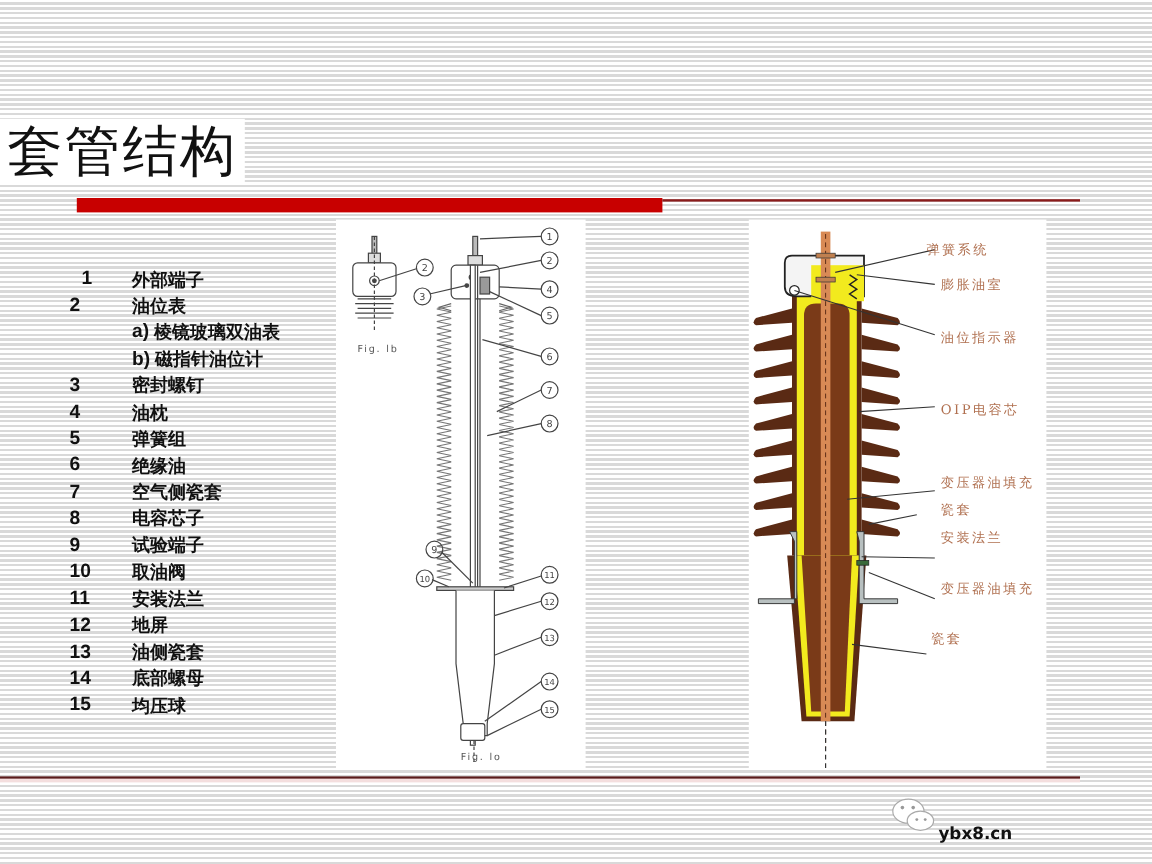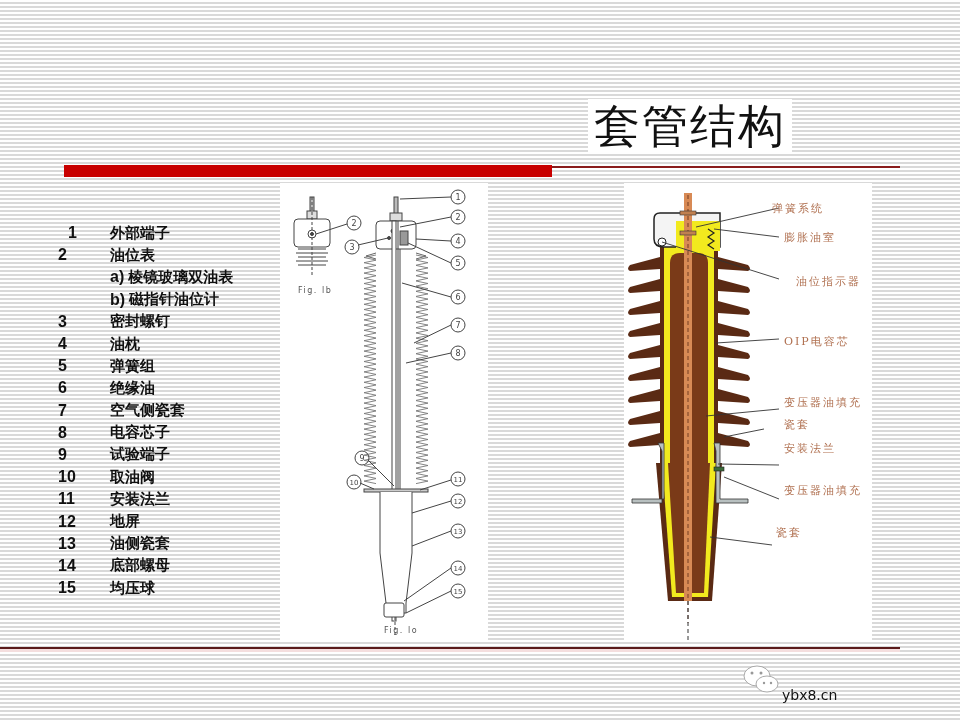--- a/index.html
+++ b/index.html
@@ -1,40 +1,40 @@
 <!DOCTYPE html>
 <html><head>
 <meta charset="utf-8">
 <style>
   html,body{margin:0;padding:0;}
   body{width:960px;height:720px;position:relative;overflow:hidden;
     background:#ffffff;
     background-image:repeating-linear-gradient(to bottom,#ffffff 0px,#ffffff 2px,#d9d9d9 2px,#d9d9d9 4px);
     font-family:"DejaVu Sans",sans-serif;}
-  .title{position:absolute;left:0;width:792px;top:96px;text-align:right;
+  .title{position:absolute;left:0;width:792px;top:96px;text-align:left;
     font-family:"DejaVu Sans",sans-serif;font-size:46px;color:#111;letter-spacing:2px;
     background:transparent;}
   .title span{background:#fff;padding:0 6px;}
   .red-bar{position:absolute;left:64px;top:165px;width:488px;height:12px;background:#c80000;}
   .thin-line-top{position:absolute;left:552px;top:166px;width:348px;height:2px;background:#8a1c1c;}
   .legend{position:absolute;left:56px;top:222px;width:225px;background:transparent;}
   .legend-row{display:flex;height:22.2px;align-items:center;font-size:16px;color:#111;}
   .legend-row .num{width:52px;font-family:"Liberation Sans",sans-serif;font-weight:bold;text-align:left;padding-left:2px;font-size:16px;}
   .legend-row .num.one{padding-left:12px;width:42px;}
   .legend-row .txt{font-family:Liberation Serif, serif;font-weight:bold;font-size:15px;}
   .legend-row .sub{font-family:"Liberation Sans",sans-serif;font-weight:bold;margin-right:4px;}
   .panel{position:absolute;background:#fff;}
   .panel-left{left:280px;top:183px;width:208px;height:457px;}
   .panel-right{left:624px;top:183px;width:248px;height:457px;}
   .bottom-line{position:absolute;left:0;top:647px;width:900px;height:2px;background:#5a1a1a;}
   .bottom-line2{position:absolute;left:0;top:649px;width:900px;height:3px;background:#f4dede;}
   .watermark{position:absolute;left:740px;top:660px;width:200px;height:40px;}
   .wm-text{position:absolute;left:40px;top:2px;font-size:24px;color:#fff;
     -webkit-text-stroke:1px #999;font-family:"DejaVu Sans",sans-serif;letter-spacing:1px;}
-  .wm-url{position:absolute;left:42px;top:27px;font-size:14px;color:#111;font-family:"DejaVu Sans",sans-serif;font-weight:normal;}
+  .wm-url{position:absolute;left:42px;top:27px;font-size:14px;color:#111;font-family:"DejaVu Sans",sans-serif;font-weight:bold;}
   .rlabel{position:absolute;font-family:"DejaVu Serif",serif;font-size:11px;color:#b07050;letter-spacing:2px;white-space:nowrap;}
   svg text{font-family:"DejaVu Sans",sans-serif;}
 </style>
 </head>
 <body>
 
 <div class="title"><span>套管结构</span></div>
 <div class="red-bar"></div>
 <div class="thin-line-top"></div>
 
@@ -306,21 +306,21 @@
       <line x1="92" y1="160" x2="155" y2="156"></line>
       <line x1="82" y1="233" x2="155" y2="226"></line>
       <line x1="100" y1="254" x2="140" y2="246"></line>
       <line x1="94" y1="281" x2="155" y2="282"></line>
       <line x1="100" y1="294" x2="155" y2="316"></line>
       <line x1="86" y1="354" x2="148" y2="362"></line>
     </g>
   </svg>
   <div class="rlabel" style="left:148px;top:18px;">弹簧系统</div>
   <div class="rlabel" style="left:160px;top:47px;">膨胀油室</div>
-  <div class="rlabel" style="left:172px;top:91px;font-family:Liberation Mono, monospace;">油位指示器</div>
+  <div class="rlabel" style="left:160px;top:91px;font-family:Liberation Mono, monospace;">油位指示器</div>
   <div class="rlabel" style="left:160px;top:151px;text-align:right;">OIP电容芯</div>
   <div class="rlabel" style="left:160px;top:212px;">变压器油填充</div>
   <div class="rlabel" style="left:160px;top:234px;">瓷套</div>
   <div class="rlabel" style="left:160px;top:258px;">安装法兰</div>
   <div class="rlabel" style="left:160px;top:300px;">变压器油填充</div>
   <div class="rlabel" style="left:152px;top:342px;">瓷套</div>
 </div>
 
 <div class="bottom-line"></div>
 <div class="bottom-line2"></div>

